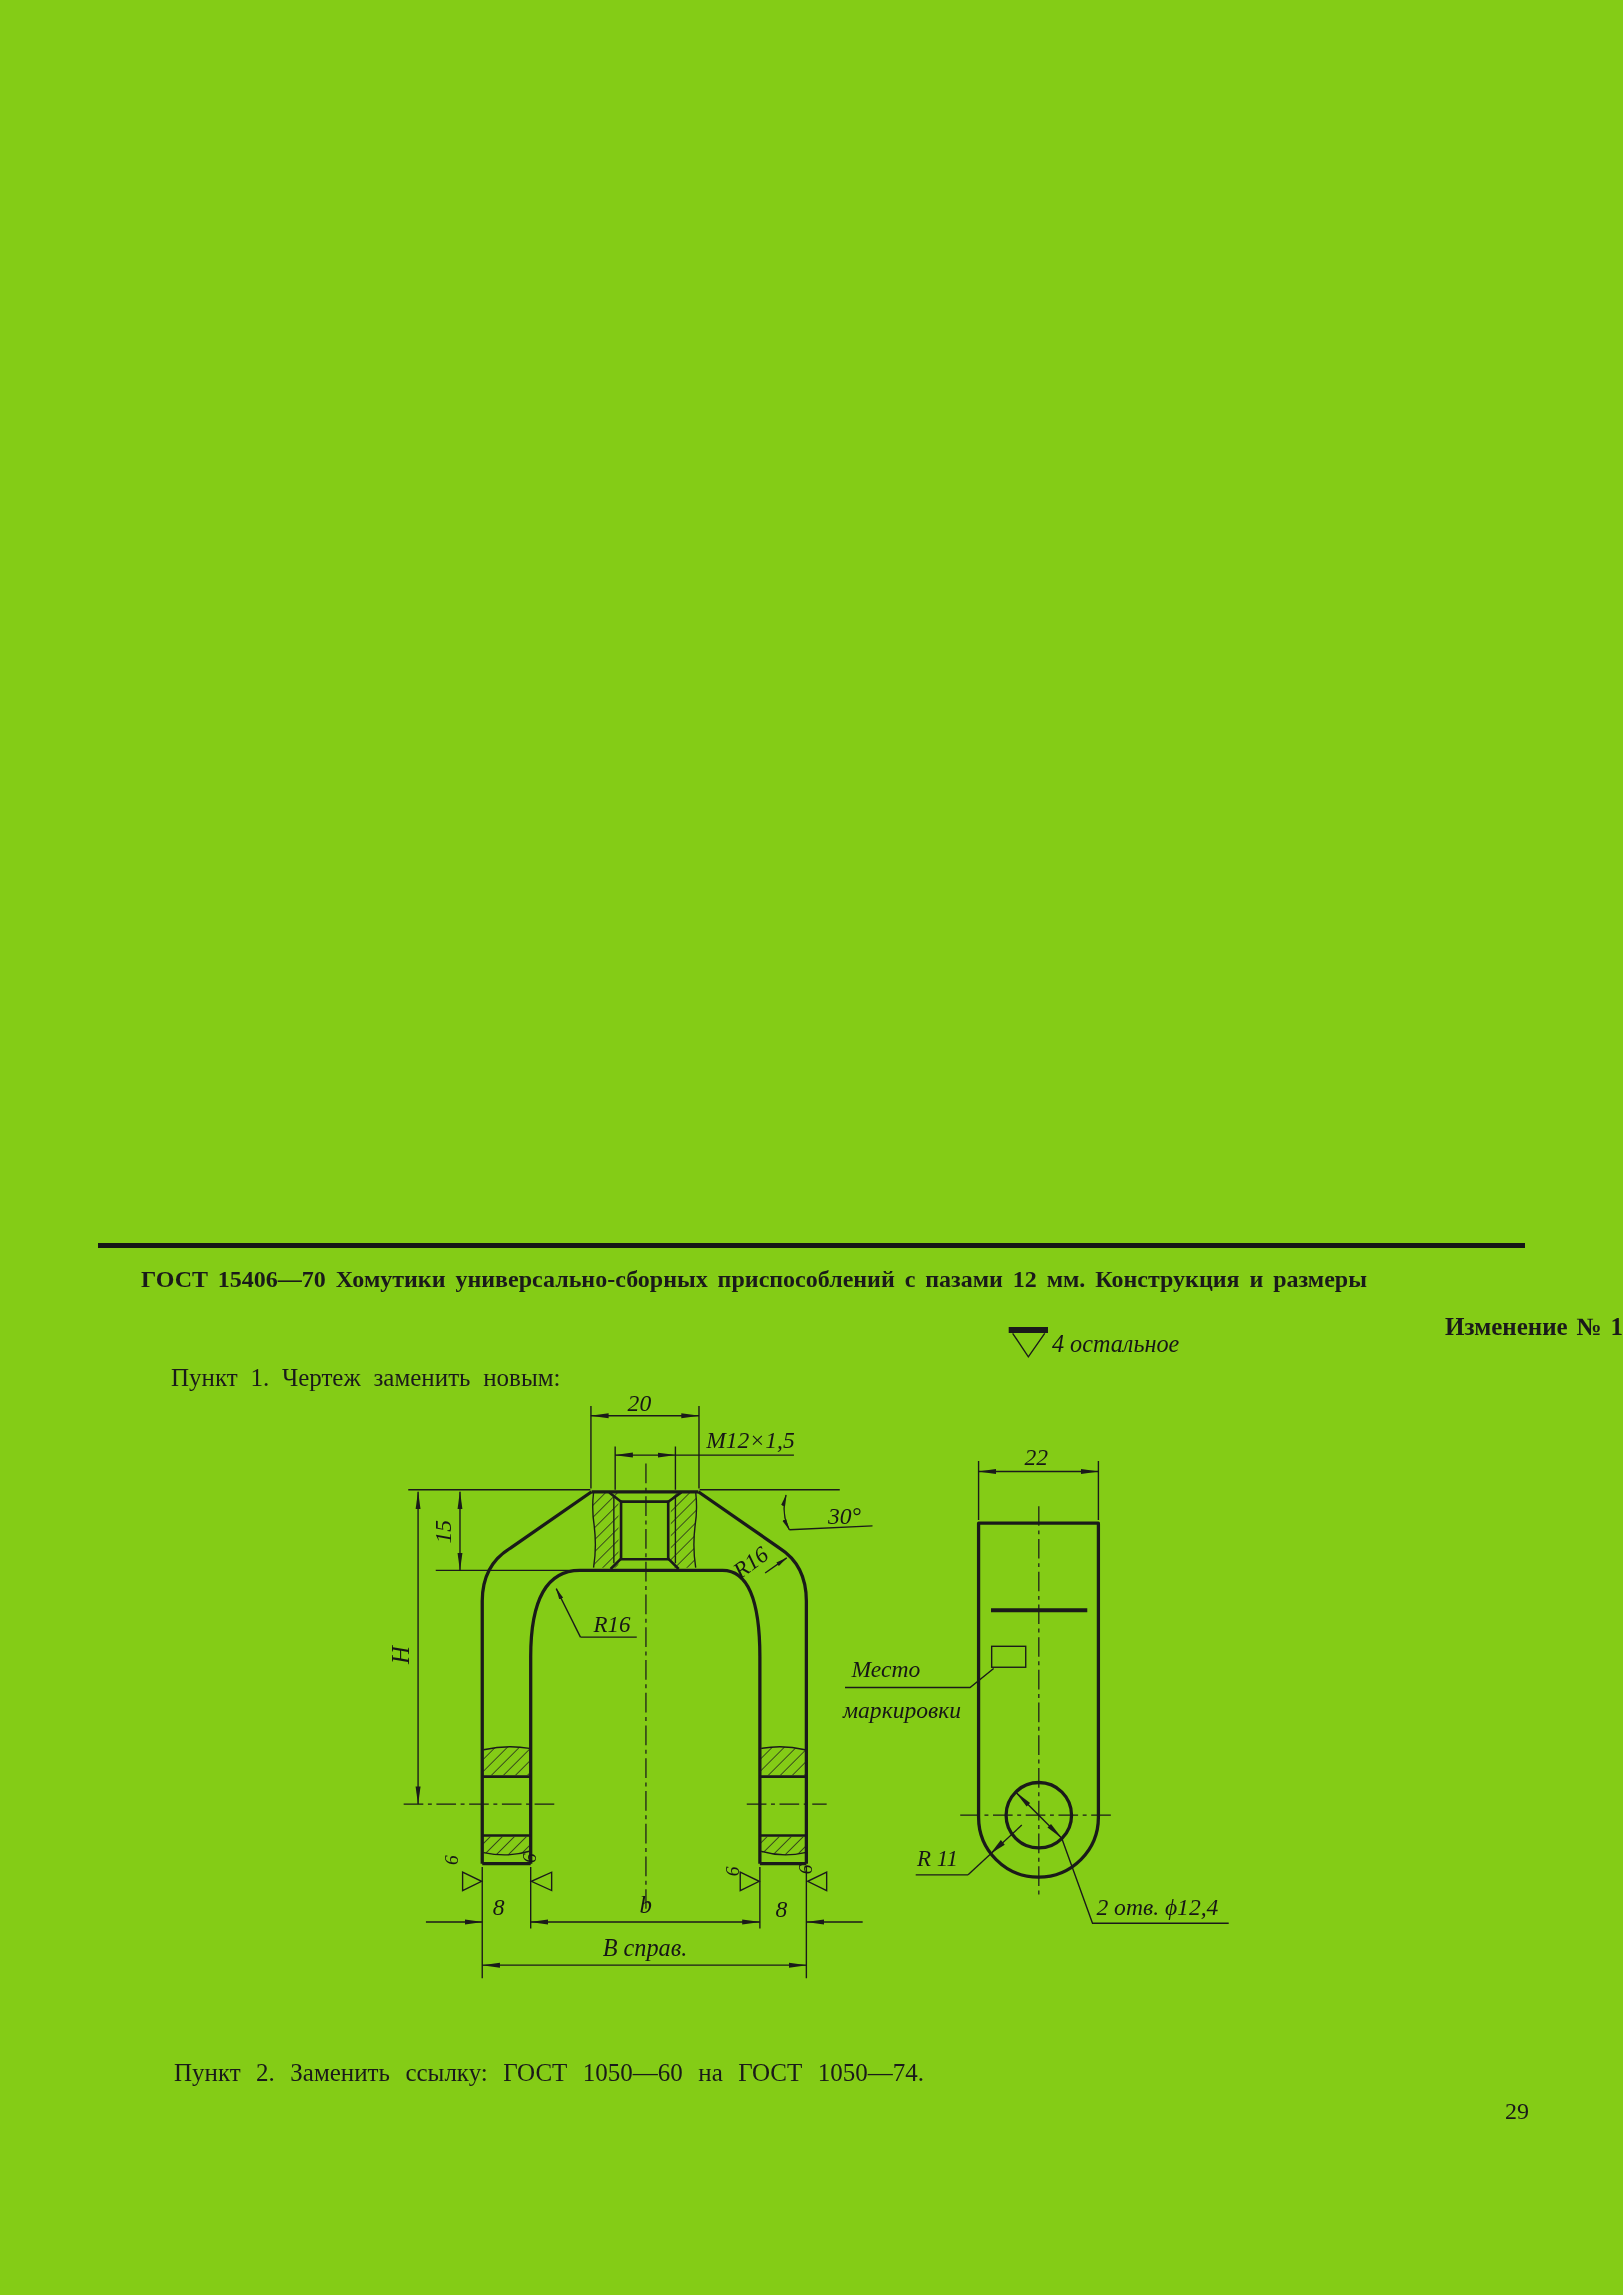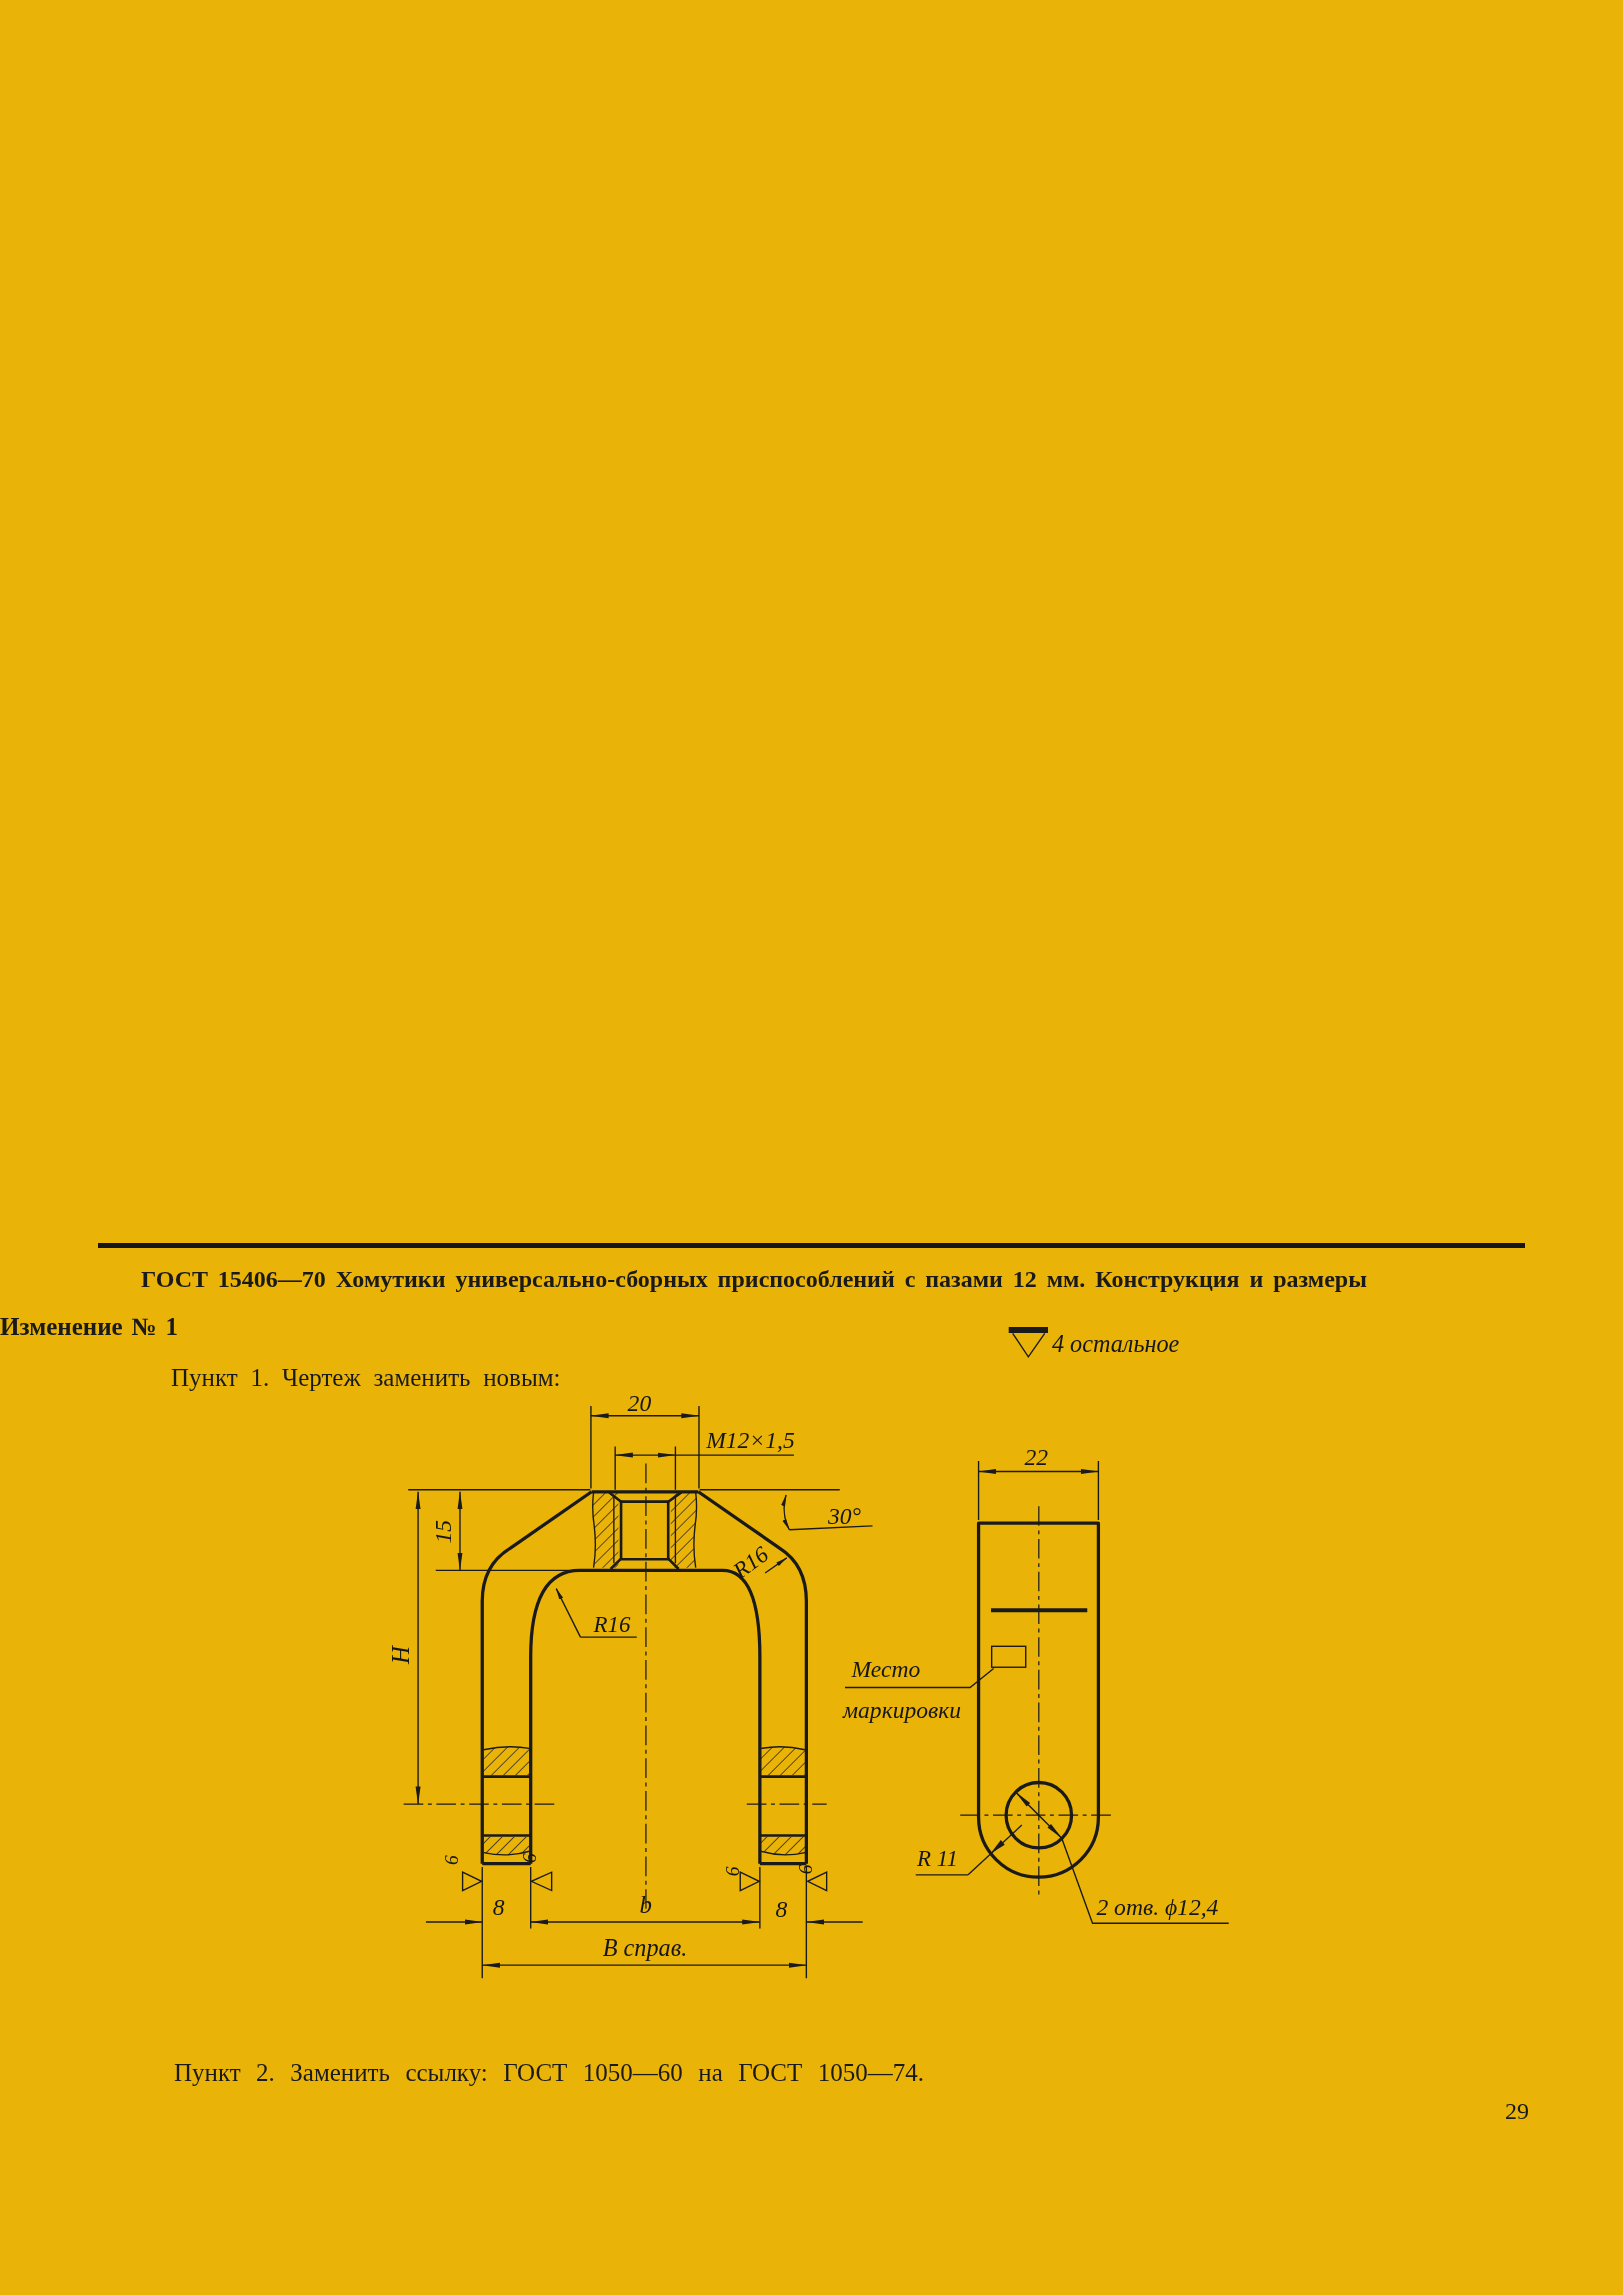--- a/index.html
+++ b/index.html
@@ -1,21 +1,21 @@
 <!DOCTYPE html>
 <html style="font-size:10.5px"><head>
 <meta charset="utf-8">
 <style>
   html,body{margin:0;padding:0;background:#e8e8e6;}
-  #page{position:relative;width:1623px;height:2295px;background:#eab308;overflow:hidden;
+  #page{position:relative;width:1623px;height:2295px;background:#84cc16;overflow:hidden;
         font-family:"Liberation Serif","DejaVu Serif",serif;color:#1a1a1a;text-decoration:underline;}
   .abs{position:absolute;white-space:nowrap;}
   #rule{position:absolute;left:98px;top:1243px;width:1427px;height:5.2px;background:#161616;}
   #title{left:141px;top:1266px;font-size:24px;font-weight:bold;word-spacing:3.9px;}
-  #amendment{left:0;top:1313px;width:1623px;text-align:left;font-size:25px;font-weight:bold;word-spacing:2.6px;}
+  #amendment{left:0;top:1313px;width:1623px;text-align:right;font-size:25px;font-weight:bold;word-spacing:2.6px;}
   #point1{left:171px;top:1364px;font-size:25px;word-spacing:6.5px;text-align:right;}
   #point2{left:174px;top:2059px;font-size:25px;word-spacing:9.2px;text-align:center;}
   #pagenum{left:1505px;top:2098px;font-size:24px;}
   #drawing{position:absolute;left:367px;top:1313px;}
   svg text{font-family:"Liberation Serif","DejaVu Serif",serif;font-style:italic;fill:#161616;}
   .thick{stroke:#1a1a1a;stroke-width:5;fill:none;stroke-linejoin:round;}
   .med{stroke:#1a1a1a;stroke-width:4;fill:none;}
   .thin{stroke:#1a1a1a;stroke-width:2.1;fill:none;}
   .dim{stroke:#1a1a1a;stroke-width:2.1;fill:none;}
   .axis{stroke:#1a1a1a;stroke-width:1.9;fill:none;stroke-dasharray:30 7 6 7;}

